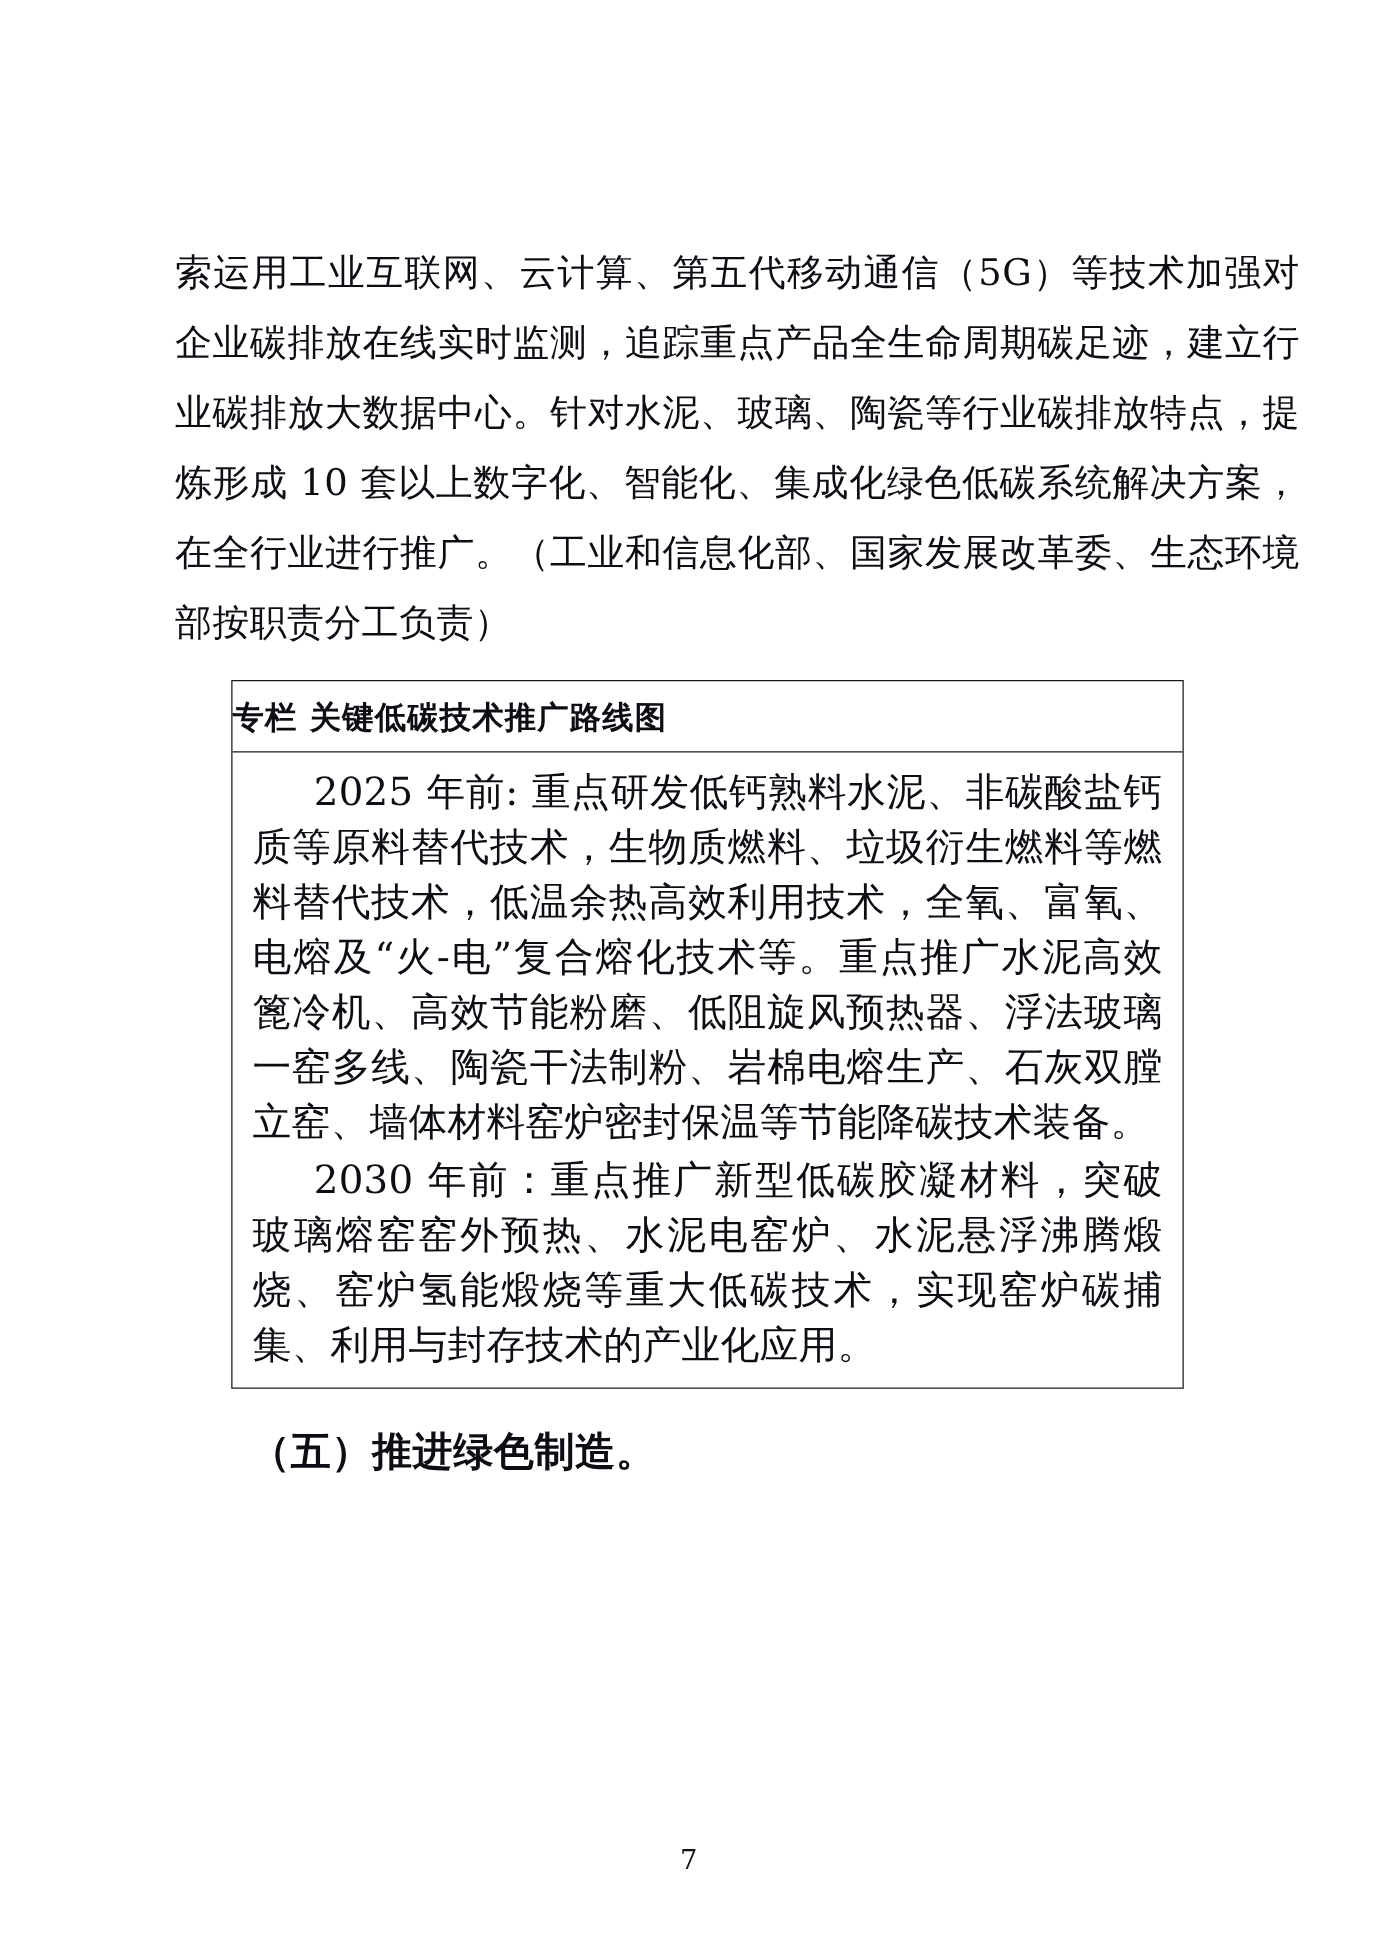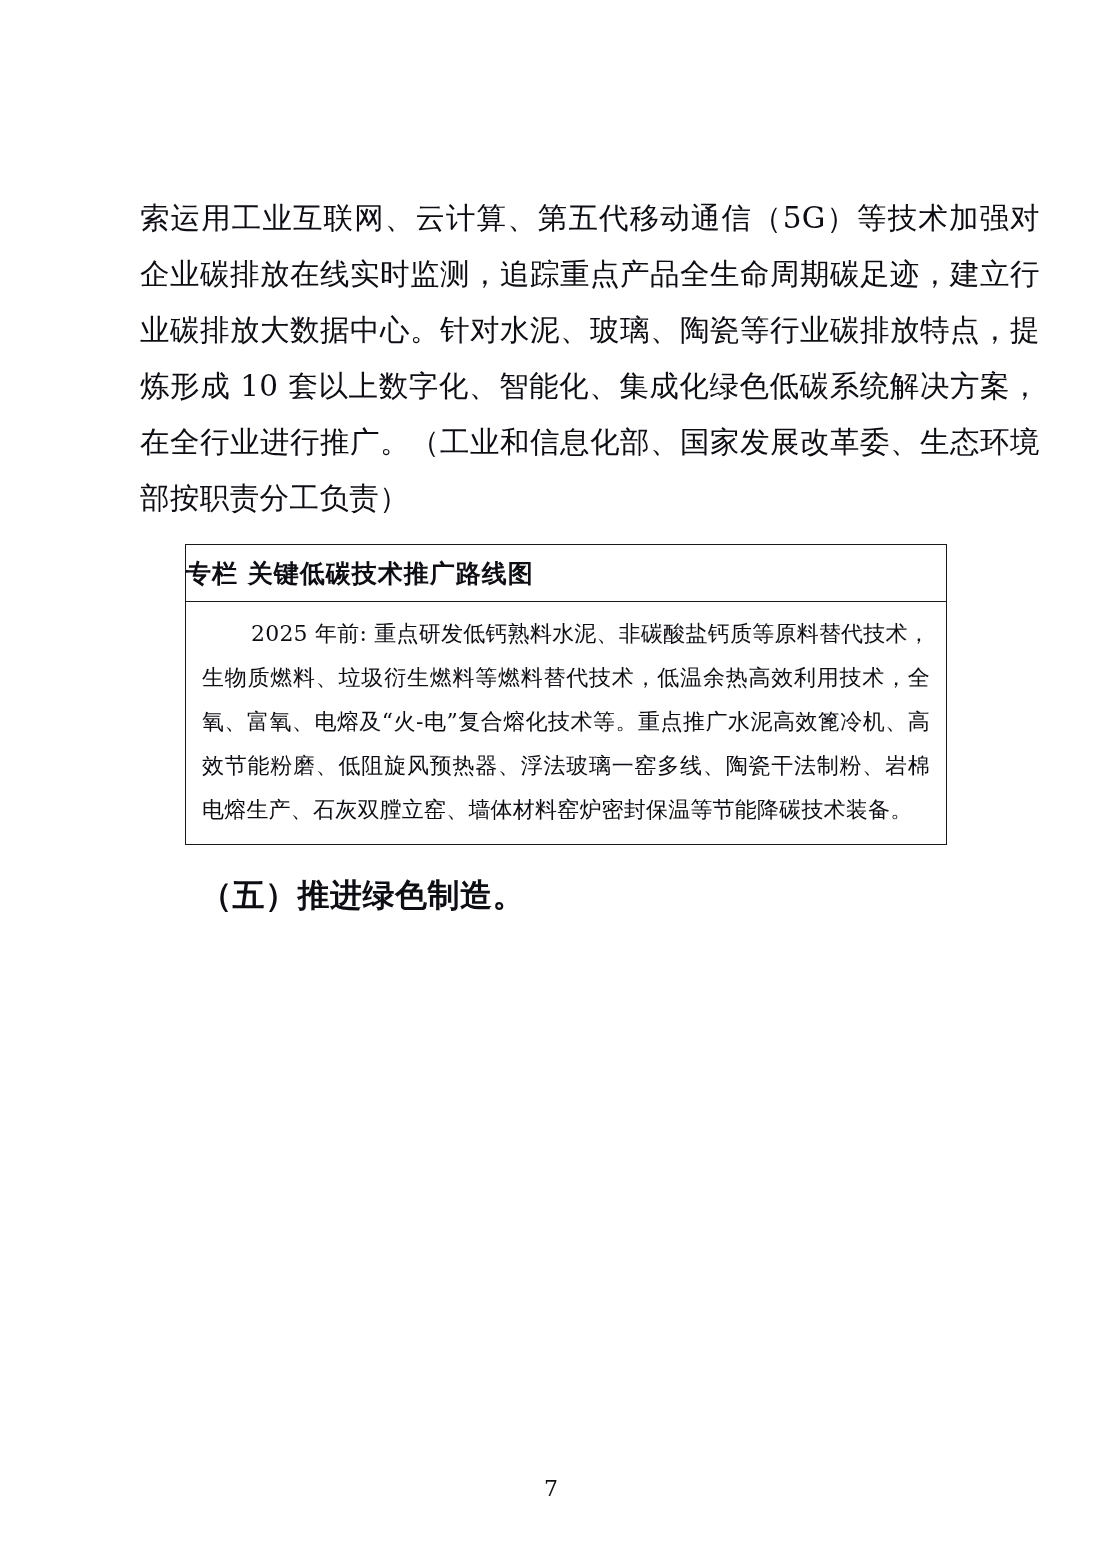--- a/index.html
+++ b/index.html
@@ -50,21 +50,21 @@
     line-height: 30px;
     padding: 14px 0 12px 0;
     letter-spacing: 1px;
   }
   .box-body {
     border-top: 1.5px solid #1a1a1a;
     padding: 10px 16px 12px 16px;
   }
   .box-body p {
     margin: 0;
-    font-size: 22px;
+    font-size: 31px;
     line-height: 44px;
     text-align: justify;
     text-justify: inter-ideograph;
     text-indent: 49px;
     letter-spacing: 0.2px;
   }
   .box-body p + p {
     margin-top: 2px;
   }
   .section-head {
@@ -93,20 +93,21 @@
 <body>
 
 <div class="page">
 
   <p class="body-para">索运用工业互联网、云计算、第五代移动通信（5G）等技术加强对企业碳排放在线实时监测，追踪重点产品全生命周期碳足迹，建立行业碳排放大数据中心。针对水泥、玻璃、陶瓷等行业碳排放特点，提炼形成 10 套以上数字化、智能化、集成化绿色低碳系统解决方案，在全行业进行推广。（工业和信息化部、国家发展改革委、生态环境部按职责分工负责）</p>
 
   <div class="box">
     <div class="box-title">专栏 关键低碳技术推广路线图</div>
     <div class="box-body">
       <p>2025 年前: 重点研发低钙熟料水泥、非碳酸盐钙质等原料替代技术，生物质燃料、垃圾衍生燃料等燃料替代技术，低温余热高效利用技术，全氧、富氧、电熔及“火-电”复合熔化技术等。重点推广水泥高效篦冷机、高效节能粉磨、低阻旋风预热器、浮法玻璃一窑多线、陶瓷干法制粉、岩棉电熔生产、石灰双膛立窑、墙体材料窑炉密封保温等节能降碳技术装备。</p>
+      <p>2030 年前：重点推广新型低碳胶凝材料，突破玻璃熔窑窑外预热、水泥电窑炉、水泥悬浮沸腾煅烧、窑炉氢能煅烧等重大低碳技术，实现窑炉碳捕集、利用与封存技术的产业化应用。</p>
     </div>
   </div>
 
   <div class="section-head">（五）推进绿色制造。</div>
 
 
   <div class="page-number">7</div>
 </div>
 
 </body></html>

